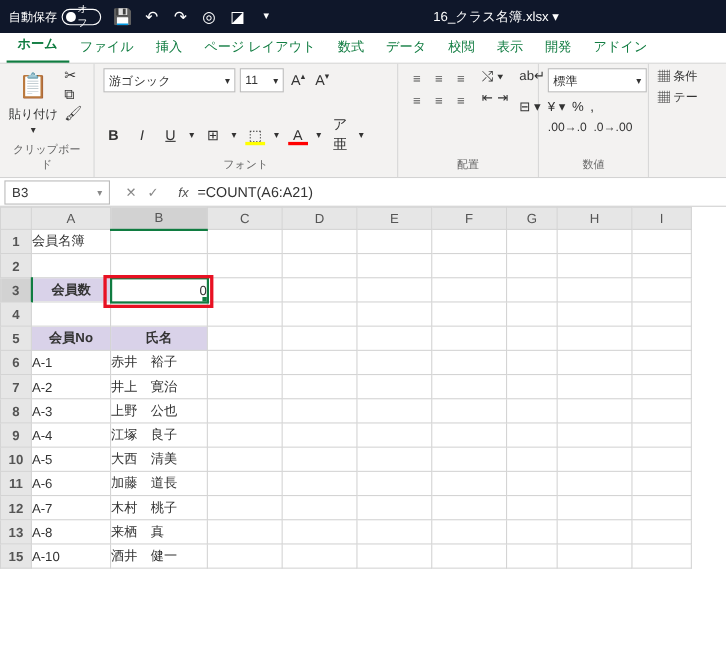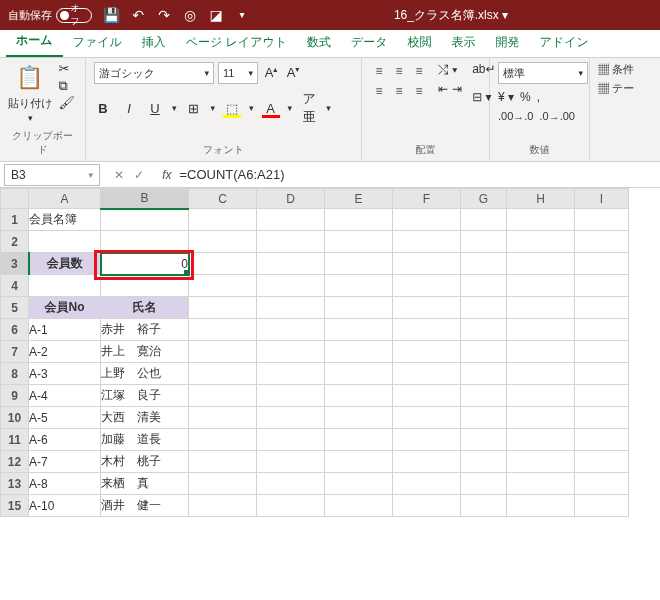--- a/index.html
+++ b/index.html
@@ -1,18 +1,18 @@
 <!DOCTYPE html>
 <html><head>
 <meta charset="utf-8">
 <style>
   * { box-sizing: border-box; margin: 0; padding: 0; font-family: 'Yu Gothic', 'Meiryo', sans-serif; }
   body { width: 660px; height: 600px; overflow: hidden; background: #fff; font-size: 12px; color: #333; }
 
-  .titlebar { height: 30px; background: #7f1d1d; color: #fff; display: flex; align-items: center; padding: 0 8px; }
+  .titlebar { height: 30px; background: #0f172a; color: #fff; display: flex; align-items: center; padding: 0 8px; }
   .titlebar .autosave { display: flex; align-items: center; gap: 4px; font-size: 11px; }
   .toggle { display:inline-flex; align-items:center; width: 36px; height: 15px; border:1px solid #fff; border-radius: 30px; padding:0 3px; font-size:9px;}
   .toggle .dot { width: 9px; height: 9px; border-radius: 50%; background: #fff; margin-right:2px;}
   .titlebar .qat { display: flex; gap: 10px; margin-left: 12px; align-items: center; }
   .titlebar .icon { width: 16px; height: 16px; display:inline-flex; align-items:center; justify-content:center; font-size:14px; line-height:1;}
   .titlebar .filename { flex:1; text-align:center; font-size:12px; }
 
   .tabs { height: 28px; background: #fff; border-bottom: 1px solid #d0d0d0; display: flex; align-items: flex-end; padding-left: 6px; }
   .tab { padding: 6px 10px; font-size: 12px; color: #107c41; cursor: pointer; }
   .tab.active { color: #107c41; border-bottom: 2px solid #107c41; font-weight: bold; }
@@ -109,21 +109,21 @@
       <div class="mini">
         <span>✂</span>
         <span>⧉</span>
         <span>🖌</span>
       </div>
     </div>
     <div class="group-label">クリップボード</div>
   </div>
 
   <div class="group" style="width:276px;">
-    <div class="group-body" style="flex-direction:column;gap:0;width:100%;">
+    <div class="group-body" style="flex-direction:column;gap:14px;width:100%;">
       <div class="font-row1">
         <div class="font-sel name">
             <span>游ゴシック</span>
             <span style="font-size:9px;">▾</span>
           </div>
         <div class="font-sel size">
             <span>11</span>
             <span style="font-size:9px;">▾</span>
           </div>
         <span class="fbtn">A<sup style="font-size:8px;">▴</sup></span>

